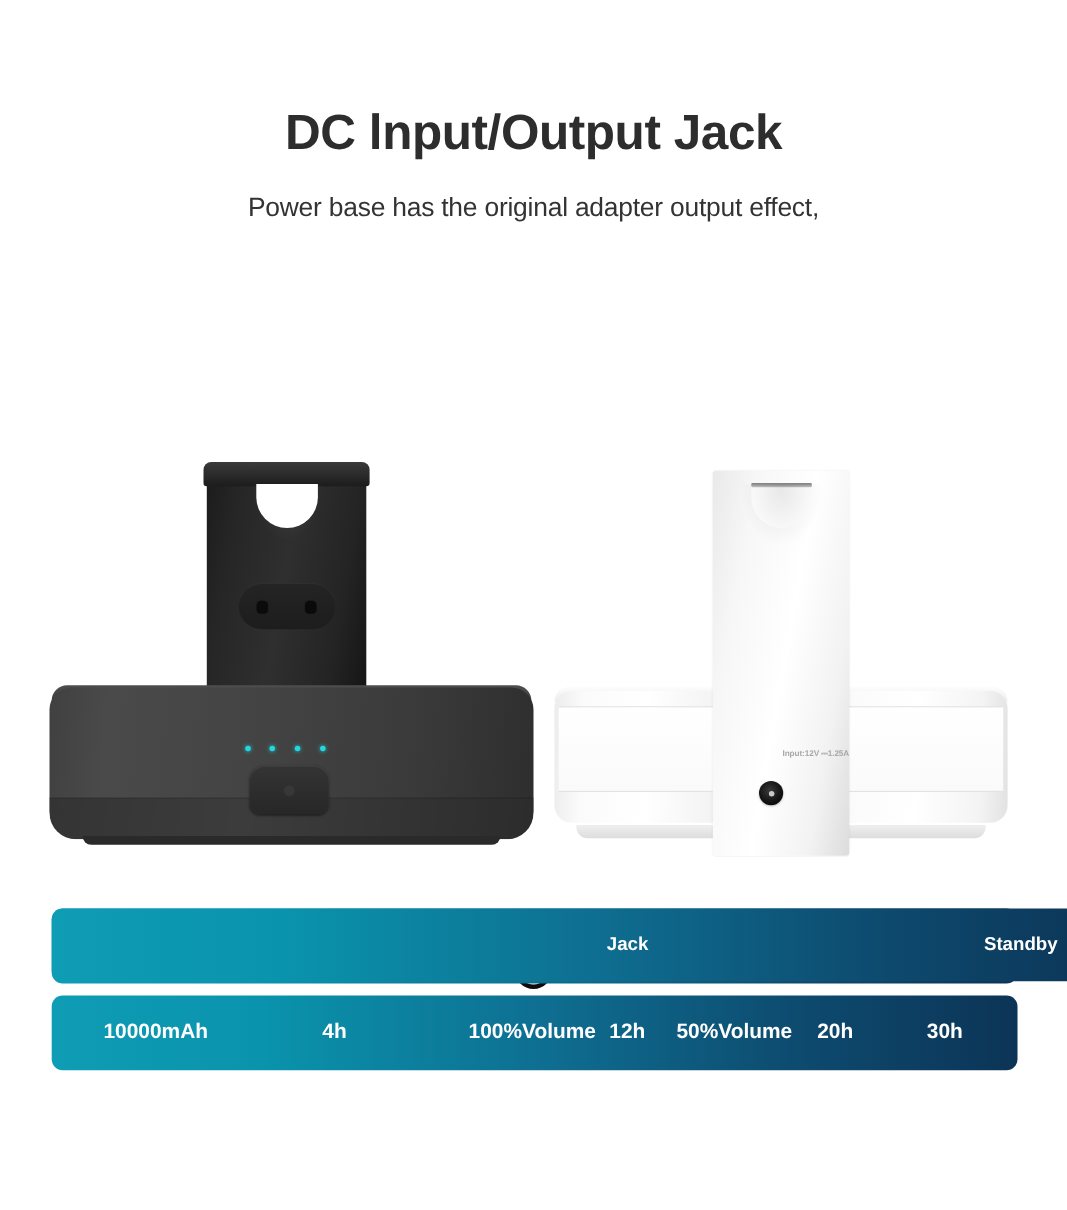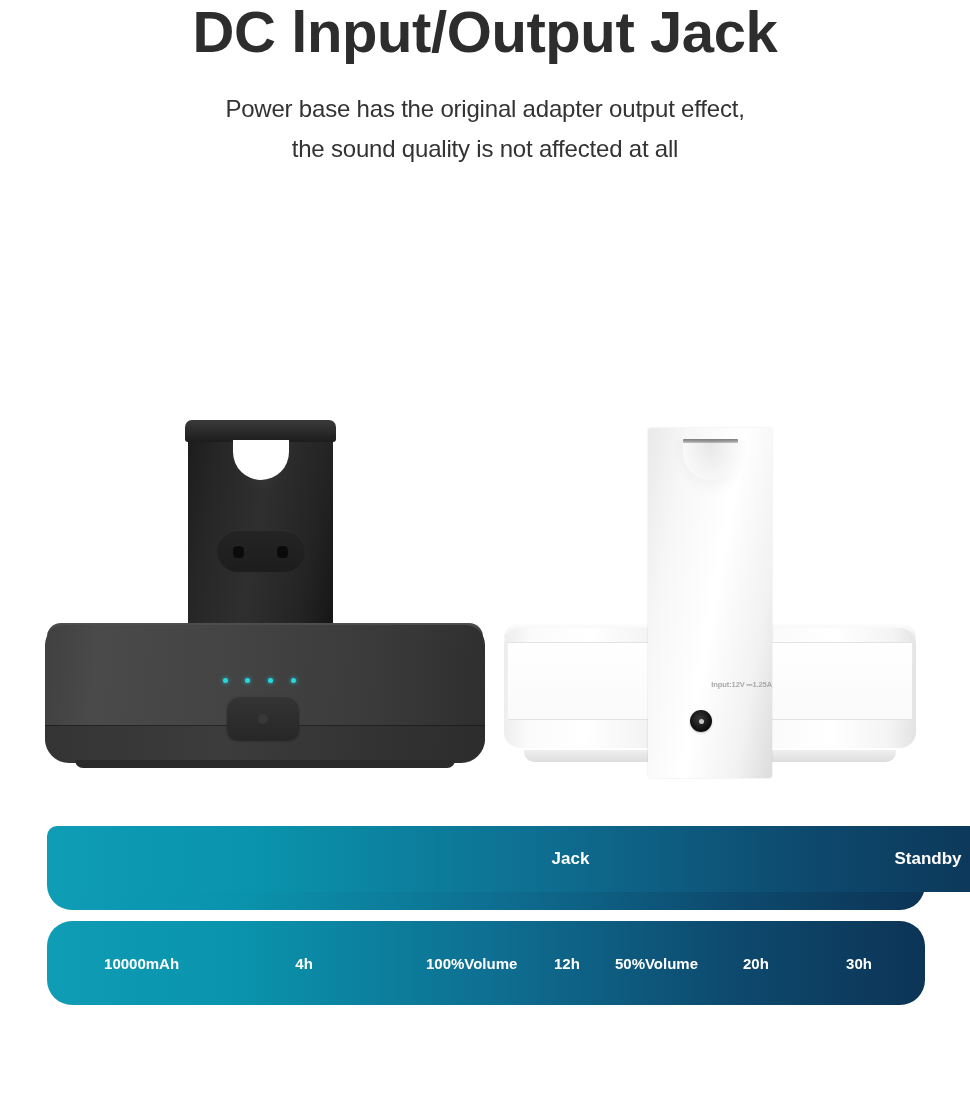--- a/index.html
+++ b/index.html
@@ -8,21 +8,22 @@
     height: 1100px;
     background: #ffffff;
     font-family: "Liberation Sans", sans-serif;
     overflow: hidden;
   }
   .page { position: relative; width: 970px; height: 1100px; background: #fff; }
 
   
   .header { position: absolute; top: 0; left: 0; width: 970px; text-align: center; }
   .title {
-    font-size: 58px;
+    margin-top: 95px;
+    font-size: 45px;
     font-weight: 700;
     letter-spacing: -0.4px;
     color: #2d2d2d;
     line-height: 1.12;
   }
   .subtitle {
     margin-top: 24px;
     font-size: 24px;
     font-weight: 400;
     color: #333333;
@@ -173,21 +174,21 @@
   .wht-jack::after { content:""; width: 5px; height: 5px; border-radius: 50%; background: #c9c9c9; }
 
   
   .spec-table { position: absolute; left: 47px; top: 826px; width: 878px; }
   .spec-row {
     display: flex; align-items: stretch; color: #ffffff;
     border-radius: 10px; margin-bottom: 11px; overflow: hidden;
     background: linear-gradient(90deg,#0f9cb5 0%,#0a93ac 22%,#0e6d90 52%,#0d4a6e 78%,#0c3456 100%);
   }
   .spec-row.header { height: 66px; font-size: 17px; font-weight: 700; }
-  .spec-row.data { height: 84px; font-size: 15px; font-weight: 700; border-radius: 25px; }
+  .spec-row.data { height: 68px; font-size: 19px; font-weight: 700; }
   .spec-row.data.last { margin-bottom: 0; }
 
   .col-cap { width: 255px; display: flex; align-items: center; justify-content: center; }
   .col-charge { width: 183px; display: flex; align-items: center; justify-content: center; }
   .col-play { flex: 1; display: flex; flex-direction: row; justify-content: center;
     padding-left: 54px; gap: 11px; }
   .col-standby { width: 178px; display: flex; align-items: center; justify-content: center; }
 
   .col-play.header-play { flex-direction: row; align-items: center; justify-content: center;
     padding-left: 0; }
@@ -197,21 +198,20 @@
 </style>
 </head>
 <body>
 
 <div class="page">
 
   <div class="header">
     <div class="title">DC lnput/Output Jack</div>
     <div class="subtitle">
       <div>Power base has the original adapter output effect,</div>
-      <div>the sound quality is not affected at all</div>
     </div>
   </div>
 
   <div class="products">
 
     <div class="jack-glyph"></div>
 
     <div class="unit-black">
       <div class="blk-stand"></div>
       <div class="blk-stand-cap"></div>

